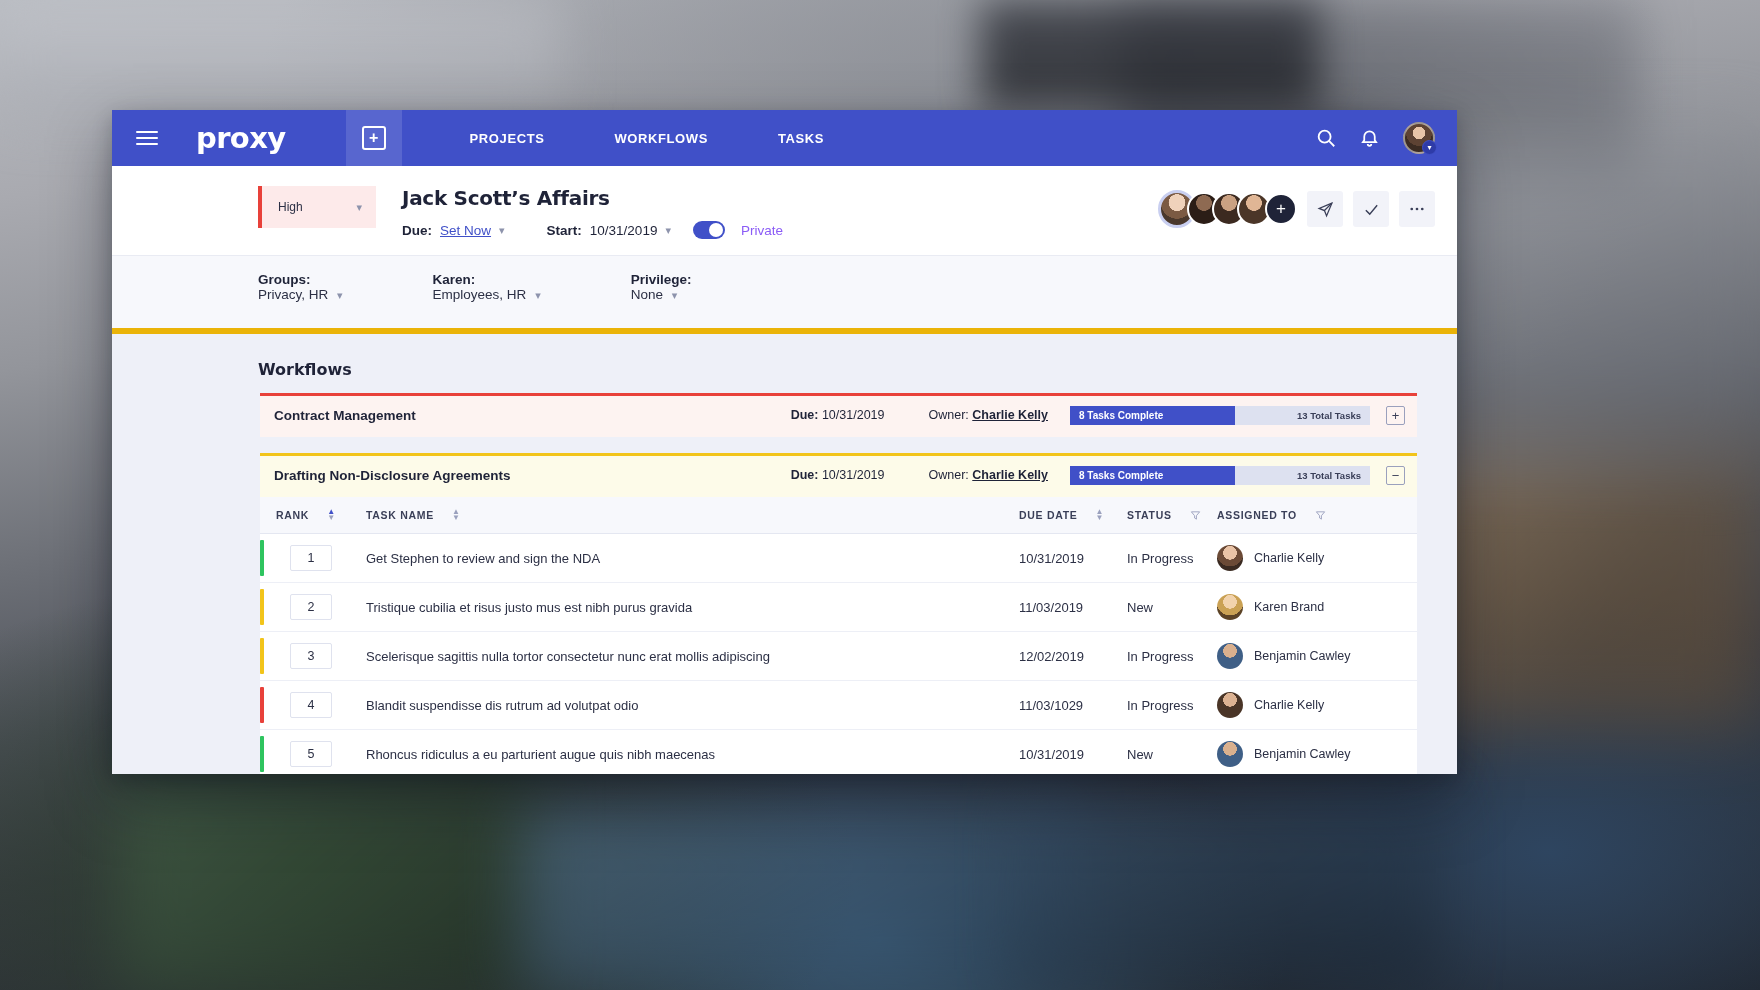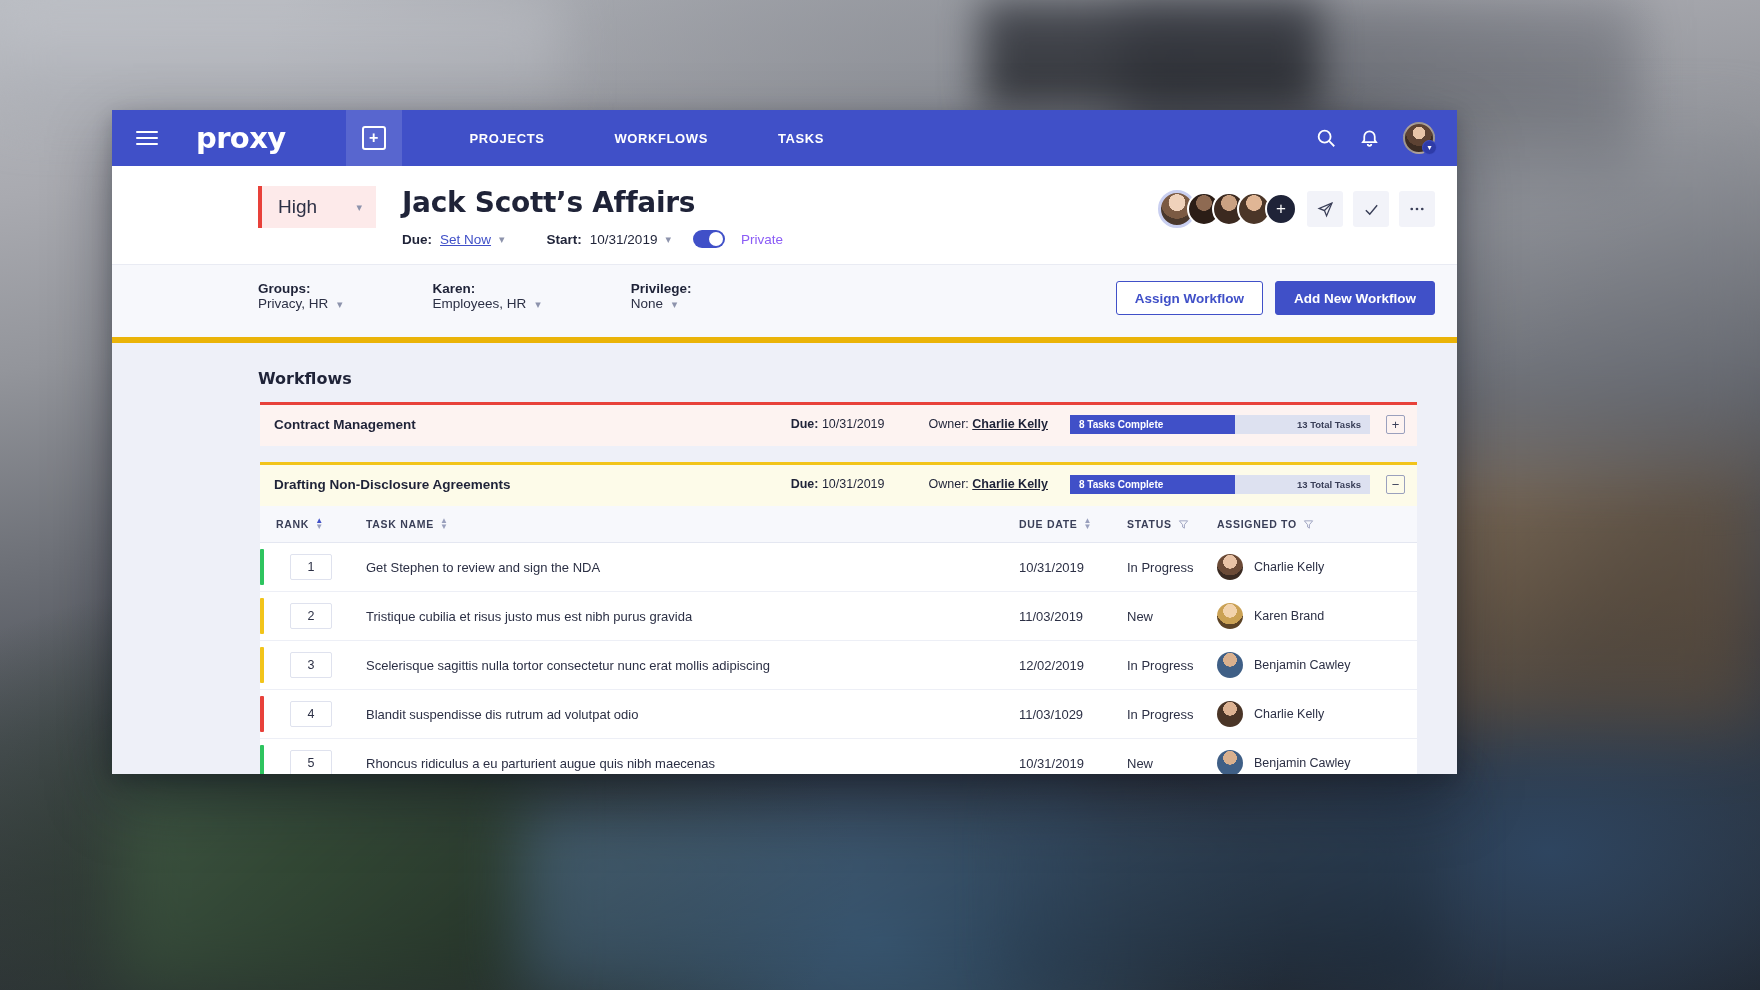--- a/index.html
+++ b/index.html
@@ -84,24 +84,24 @@
   #titlebar {
     background: #fff; padding: 18px 22px 16px 0; display: flex; align-items: flex-start;
     border-bottom: 1px solid #e9ebf3; min-height: 86px;
   }
   .priority-chip {
     margin-left: 146px; margin-top: 2px; width: 118px; height: 42px;
     background: #fdeaea; border-left: 4px solid #e8413a;
     display: flex; align-items: center; justify-content: space-between;
     padding: 0 14px 0 16px; cursor: pointer;
   }
-  .priority-chip .lbl { font-size: 19px; color: #2c3045; }
+  .priority-chip .lbl { font-size: 12px; color: #2c3045; }
   .title-block { margin-left: 26px; padding-top: 2px; }
   .proj-title {
-    font-size: 28px; font-weight: 700; color: #1f2338; letter-spacing: -.3px;
+    font-size: 20px; font-weight: 700; color: #1f2338; letter-spacing: -.3px;
     font-family: "DejaVu Sans", sans-serif;
   }
   .meta-row { display: flex; align-items: center; gap: 8px; margin-top: 11px; font-size: 13.5px; }
   .meta-label { font-weight: 700; color: #1f2338; }
   .meta-link { color: #4050c8; text-decoration: underline; cursor: pointer; }
   .meta-val { color: #1f2338; }
   .meta-gap { width: 26px; }
   .toggle {
     width: 32px; height: 18px; border-radius: 9px; background: #4050c8;
     position: relative; cursor: pointer; margin-left: 14px;
@@ -193,21 +193,21 @@
     font-size: 13px; line-height: 1; cursor: pointer; background: transparent;
   }
 
   
   .tbl { width: 100%; border-collapse: collapse; background: #fff; }
   .tbl thead th {
     background: #f7f8fc; border-bottom: 1px solid #e4e7f1; text-align: left;
     font-size: 10.5px; font-weight: 700; letter-spacing: .7px; color: #3a3f58;
     padding: 12px 0 12px 0; height: 36px; white-space: nowrap;
   }
-  .th-in { display: inline-flex; align-items: center; gap: 6px; }
+  .th-in { display: inline-flex; align-items: center; gap: 18px; }
   .sort { display: inline-flex; flex-direction: column; line-height: 6px; color: #9aa0bd; font-size: 8px; }
   .sort .up { color: #4050c8; }
   .funnel { width: 10px; height: 10px; color: #9aa0bd; }
   .tbl tbody tr { border-bottom: 1px solid #edeff6; height: 49px; }
   .tbl td { font-size: 13px; color: #2c3045; vertical-align: middle; }
   .c-rank { width: 106px; padding-left: 14px; position: relative; }
   .rank-bar { position: absolute; left: 0; top: 6px; bottom: 6px; width: 4px; border-radius: 1px; }
   .rank-box {
     width: 42px; height: 26px; border: 1px solid #dfe2ee; border-radius: 2px;
     display: flex; align-items: center; justify-content: center; font-size: 12.5px;
@@ -344,24 +344,20 @@
         <span>Employees, HR</span>
         <span class="caret-sm">▾</span>
       </div>
     </div>
     <div class="filter-col">
       <div class="ft">Privilege:</div>
       <div class="fv">
         <span>None</span>
         <span class="caret-sm">▾</span>
       </div>
-    </div>
-    <div class="filter-actions">
-      <div class="btn btn-outline">Assign Workflow</div>
-      <div class="btn btn-primary">Add New Workflow</div>
     </div>
   </div>
 
   <div id="body">
     <div class="section-title">Workflows</div>
 
     <div class="wf-card">
       <div class="wf-head wf-red">
         <span class="wf-name">Contract Management</span>
         <span class="wf-due">

